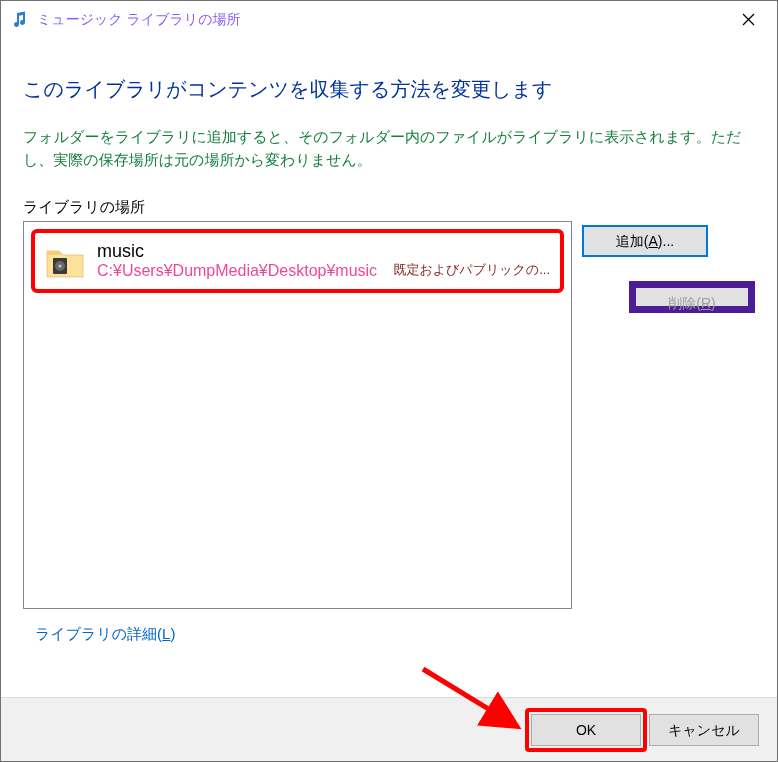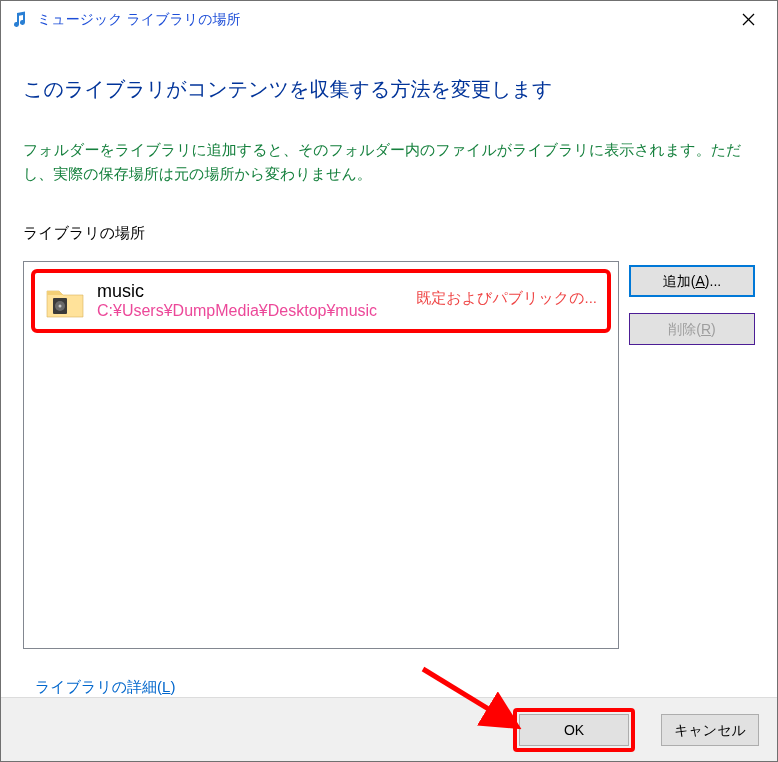--- a/index.html
+++ b/index.html
@@ -29,37 +29,36 @@
     .titlebar .app-icon {
       width: 20px;
       height: 20px;
       margin-right: 8px;
       display: inline-flex;
       align-items: center;
       justify-content: center;
     }
     .titlebar .title-text {
       font-size: 14px;
-      color: #1d4ed8;
+      color: #8b5cf6;
       flex: 1;
     }
     .titlebar .close-btn {
       width: 58px;
       height: 37px;
       display: flex;
       align-items: center;
       justify-content: center;
       cursor: default;
     }
     .content {
       padding: 20px 22px 0 22px;
       flex: 1;
       display: flex;
       flex-direction: column;
-      justify-content: space-between;
     }
     .heading {
       color: #003399;
       font-size: 20px;
       font-weight: 400;
       margin-top: 18px;
       margin-bottom: 22px;
     }
     .desc {
       font-size: 15px;
@@ -106,48 +105,49 @@
       color: #000;
     }
     .item-path {
       font-size: 16px;
       color: #ec4899;
       white-space: nowrap;
       overflow: hidden;
       text-overflow: ellipsis;
     }
     .item-status {
-      font-size: 15px;
-      color: #ef4444;
+      font-size: 13px;
+      color: #7f1d1d;
       white-space: nowrap;
       margin-left: 8px;
       align-self: flex-start;
-      margin-top: 8px;
+      margin-top: 20px;
     }
     .side-buttons {
       display: flex;
       flex-direction: column;
-      gap: 16px;
+      gap: 24px;
       padding-top: 4px;
     }
     .winbtn {
       width: 126px;
       height: 32px;
       border: 1px solid #adadad;
       background: #e1e1e1;
       font-size: 14px;
       color: #000;
       text-align: center;
       line-height: 30px;
       cursor: default;
     }
     .winbtn.disabled {
       color: #9e9e9e;
       background: #e1e1e1;
-      border: 1px solid #4c1d95;
+      border: 7px solid #4c1d95;
+      margin-left: 47px;
     }
     .winbtn.focused {
       border: 2px solid #0078d7;
       line-height: 28px;
     }
     .underline-letter { text-decoration: underline; }
     .detail-link {
       margin-top: 16px;
       font-size: 15px;
       color: #0066cc;
@@ -155,21 +155,21 @@
       margin-left: 12px;
     }
     .footer {
       height: 64px;
       background: #f0f0f0;
       border-top: 1px solid #dcdcdc;
       display: flex;
       align-items: center;
       justify-content: flex-end;
       padding-right: 18px;
-      gap: 26px;
+      gap: 2px;
       position: relative;
     }
     .ok-wrapper {
       border: 4px solid #ff0000;
       border-radius: 4px;
       padding: 2px;
     }
     .arrow-svg {
       position: absolute;
       left: 418px;
@@ -236,21 +236,21 @@
 
     <div class="detail-link">
       <span>ライブラリの詳細(</span><span class="underline-letter">L</span><span>)</span>
     </div>
   </div>
 
   <div class="footer">
     <div class="ok-wrapper">
       <div class="winbtn" style="width:110px">OK</div>
     </div>
-    <div class="winbtn" style="width:98px">キャンセル</div>
+    <div class="winbtn" style="width:110px">キャンセル</div>
   </div>
 
 </div>
 
 <svg class="arrow-svg" width="120" height="78">
   <defs>
     <marker id="arrowhead" markerWidth="8" markerHeight="8" refX="6" refY="4" orient="auto">
       <polygon points="0 0, 8 4, 0 8" fill="#ff0000"></polygon>
     </marker>
   </defs>

